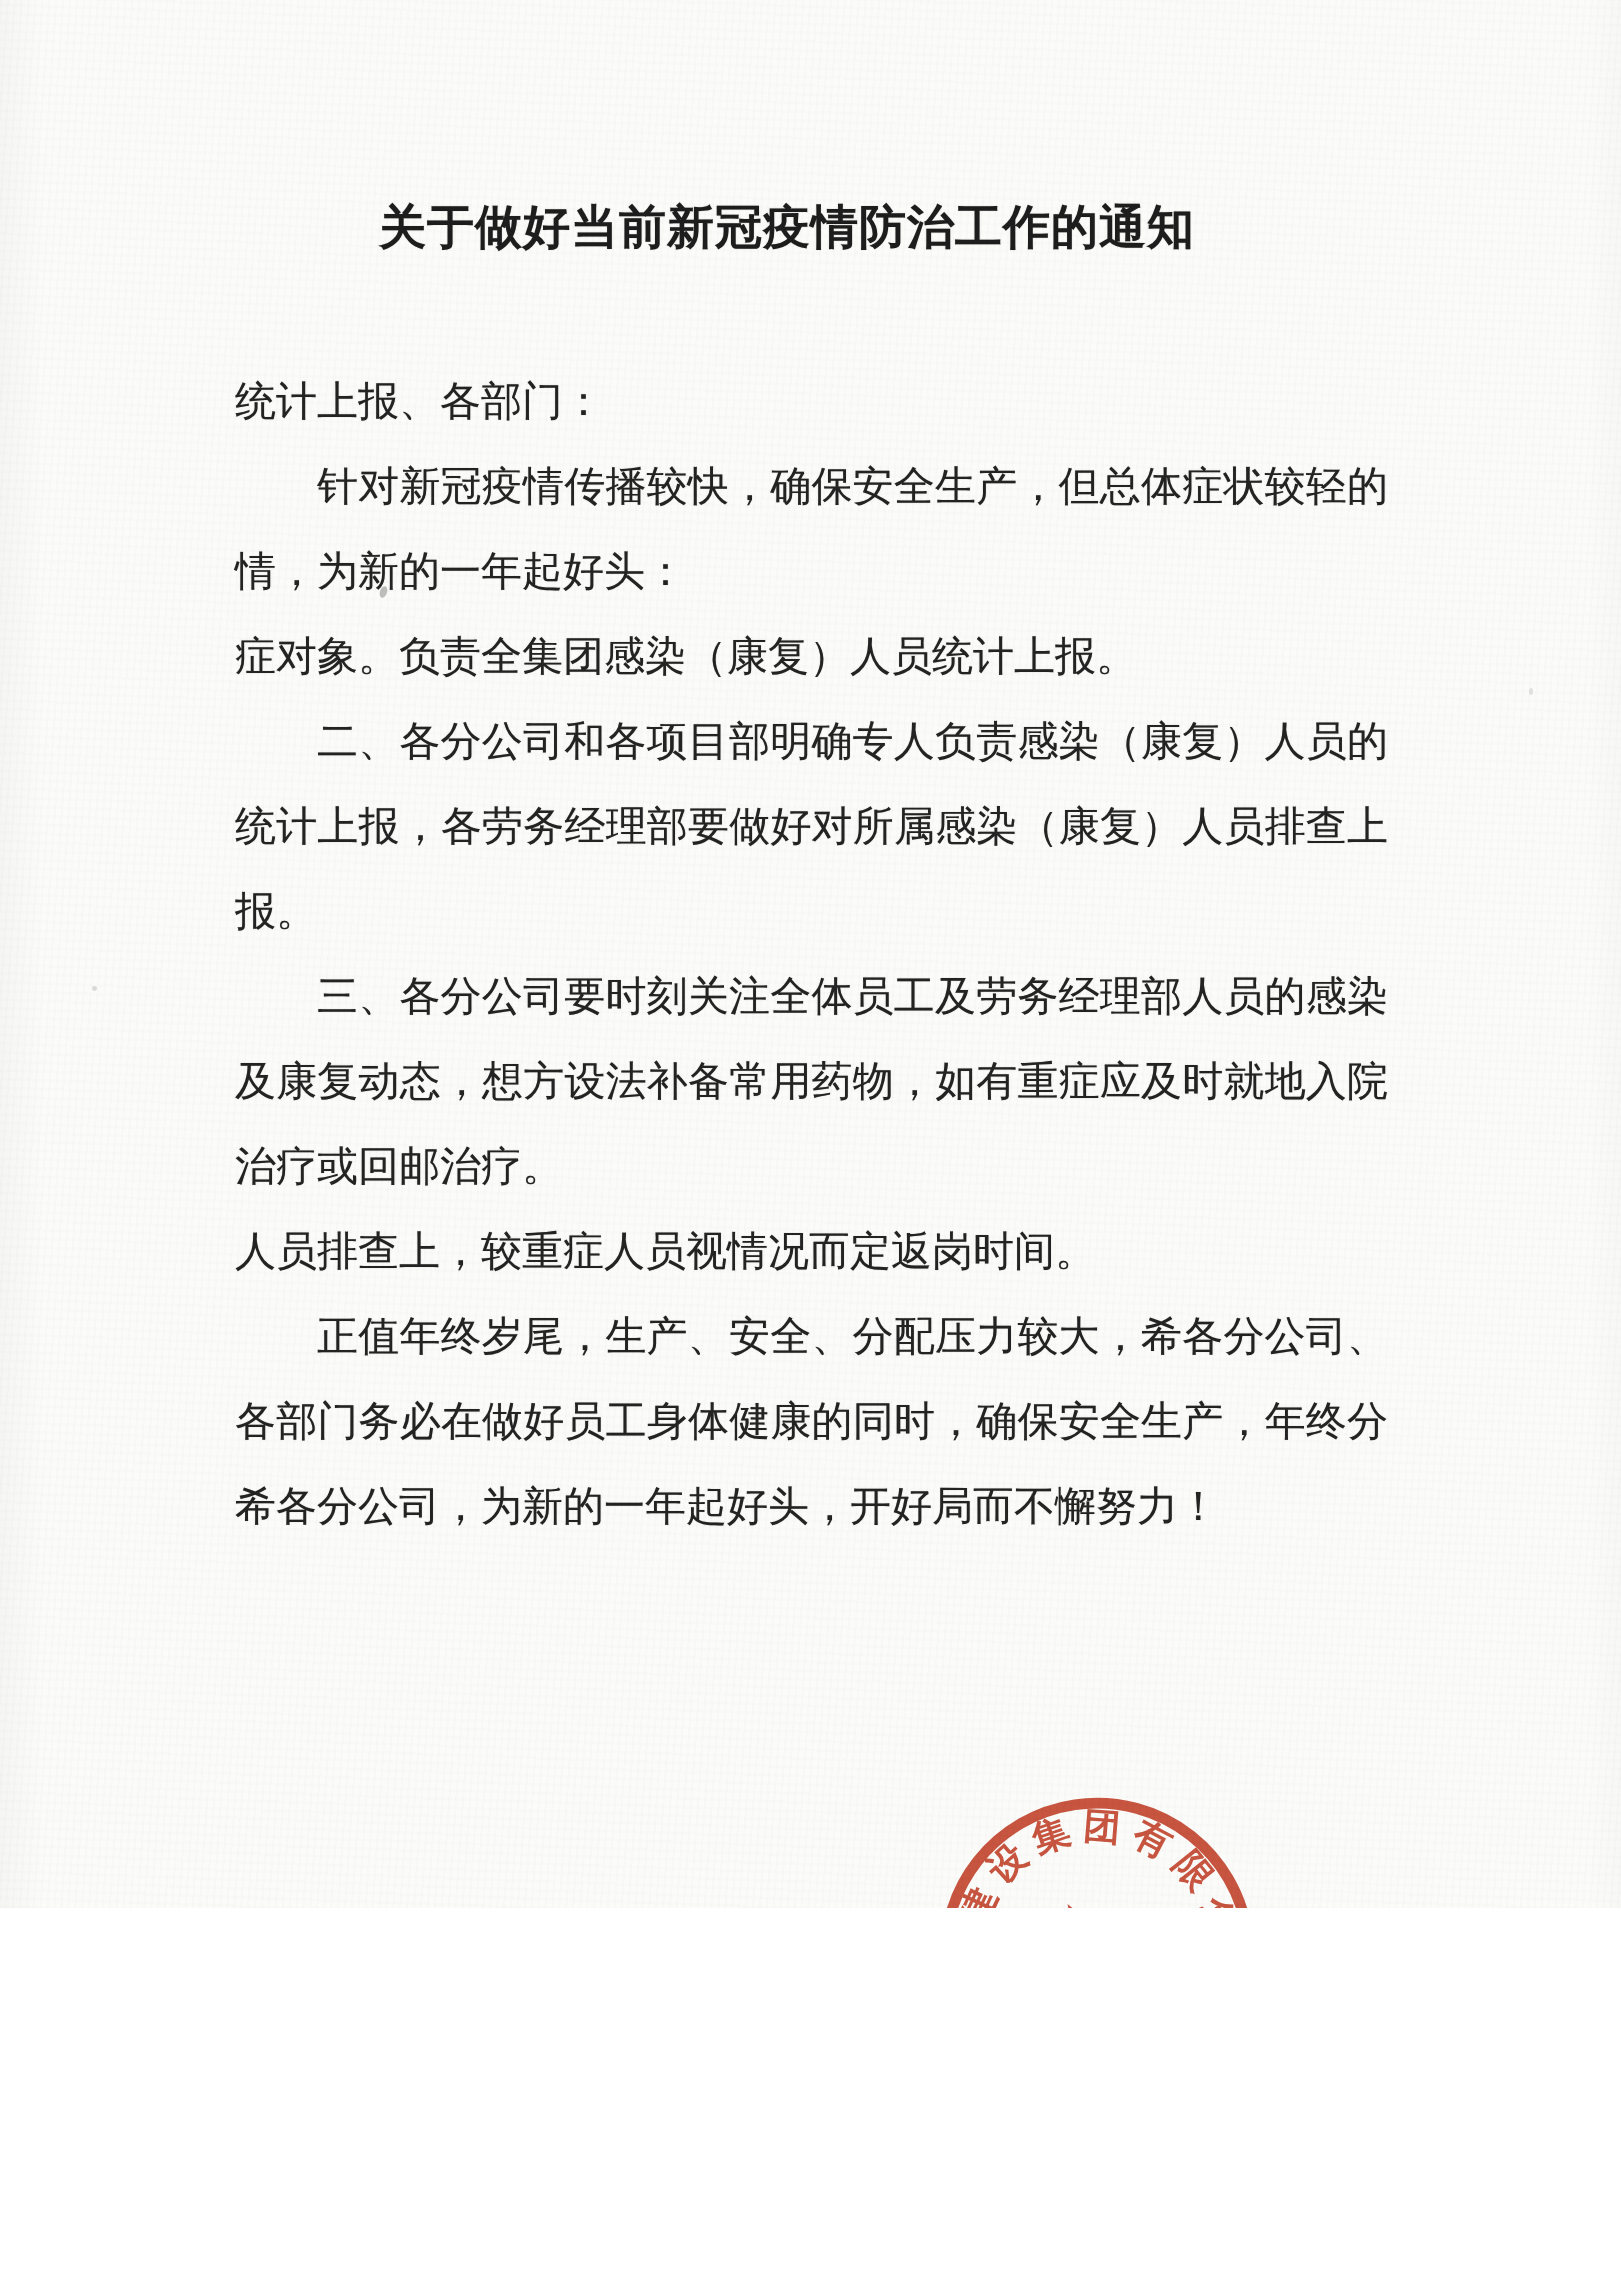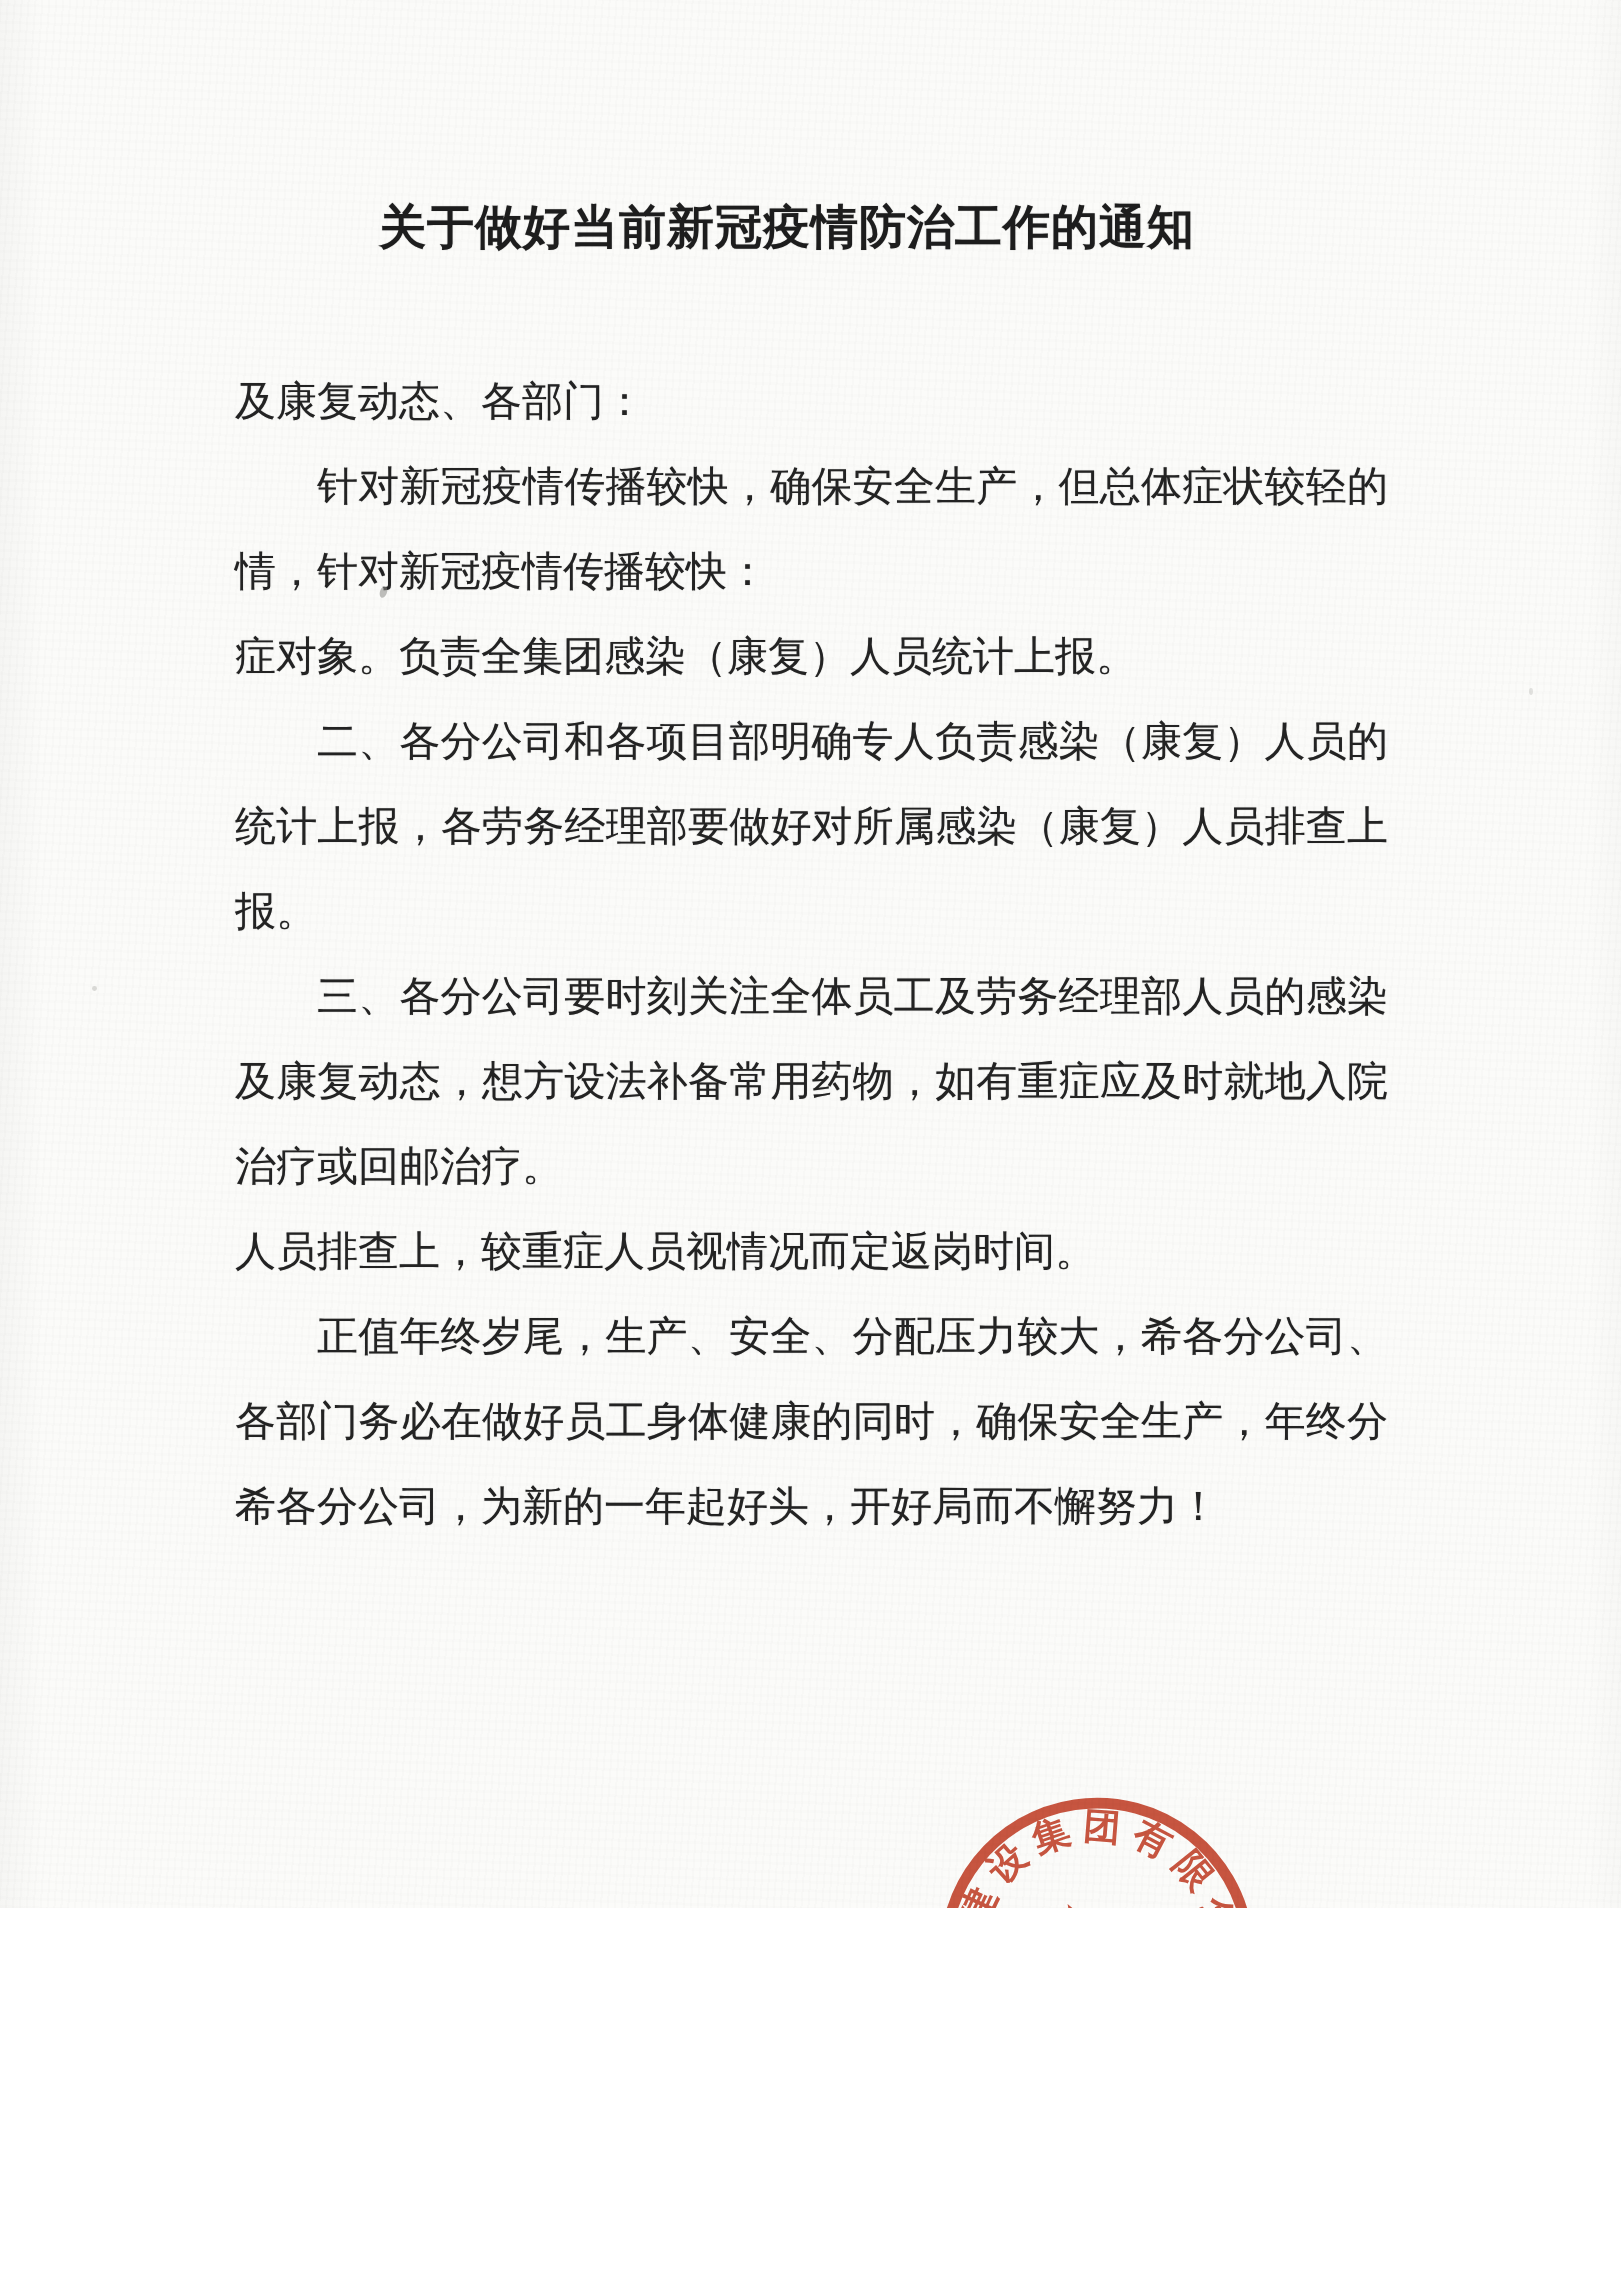--- a/index.html
+++ b/index.html
@@ -84,23 +84,23 @@
   .artifact-c{ left:1529px; top:688px; width:3.9px; height:6.9px; opacity:.22;}
 </style>
 </head>
 <body>
 
 <div class="page">
 
   <h1 class="title">关于做好当前新冠疫情防治工作的通知</h1>
 
   <div class="doc-body">
-      <div class="line">及康复动态、各部门：</div>
+      <div class="line">统计上报、各部门：</div>
       <div class="line fill indent">针对新冠疫情传播较快，确保安全生产，但总体症状较轻的</div>
-      <div class="line">情，针对新冠疫情传播较快：</div>
+      <div class="line">情，为新的一年起好头：</div>
       <div class="line">症对象。负责全集团感染（康复）人员统计上报。</div>
       <div class="line fill indent">二、各分公司和各项目部明确专人负责感染（康复）人员的</div>
       <div class="line fill">统计上报，各劳务经理部要做好对所属感染（康复）人员排查上</div>
       <div class="line">报。</div>
       <div class="line fill indent">三、各分公司要时刻关注全体员工及劳务经理部人员的感染</div>
       <div class="line fill">及康复动态，想方设法补备常用药物，如有重症应及时就地入院</div>
       <div class="line">治疗或回邮治疗。</div>
       <div class="line">人员排查上，较重症人员视情况而定返岗时间。</div>
       <div class="line fill indent">正值年终岁尾，生产、安全、分配压力较大，希各分公司、</div>
       <div class="line fill">各部门务必在做好员工身体健康的同时，确保安全生产，年终分</div>

